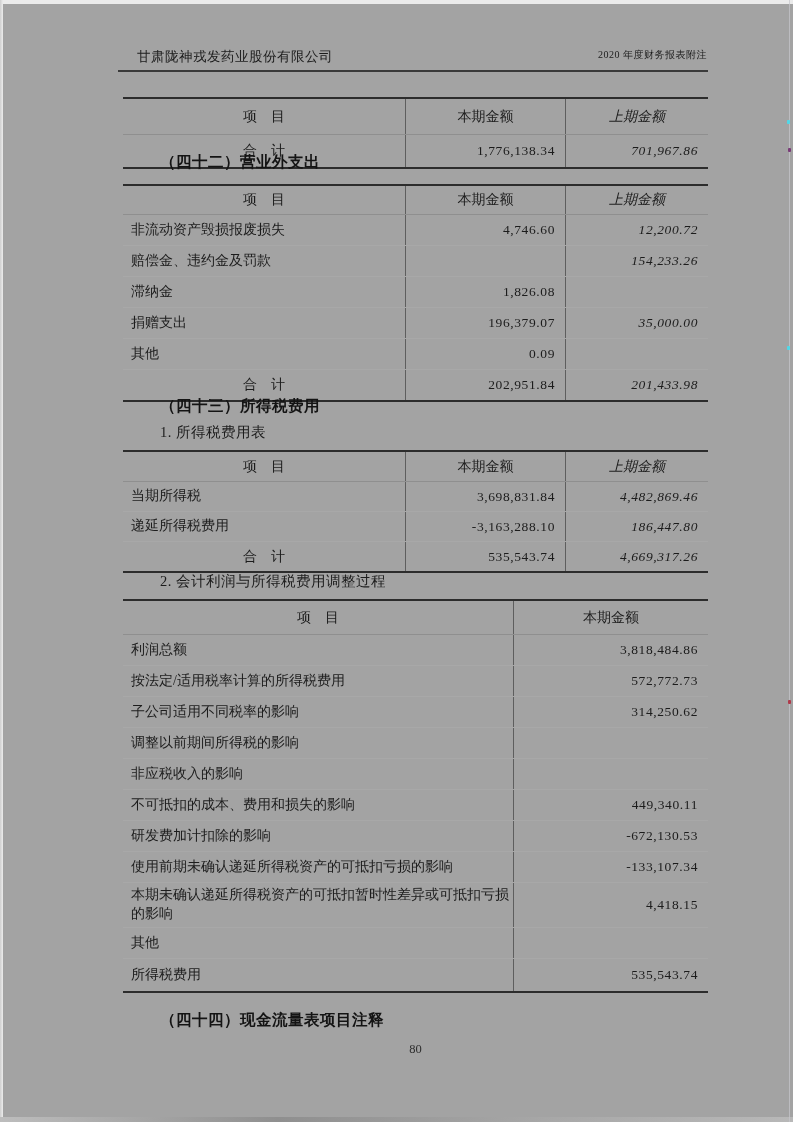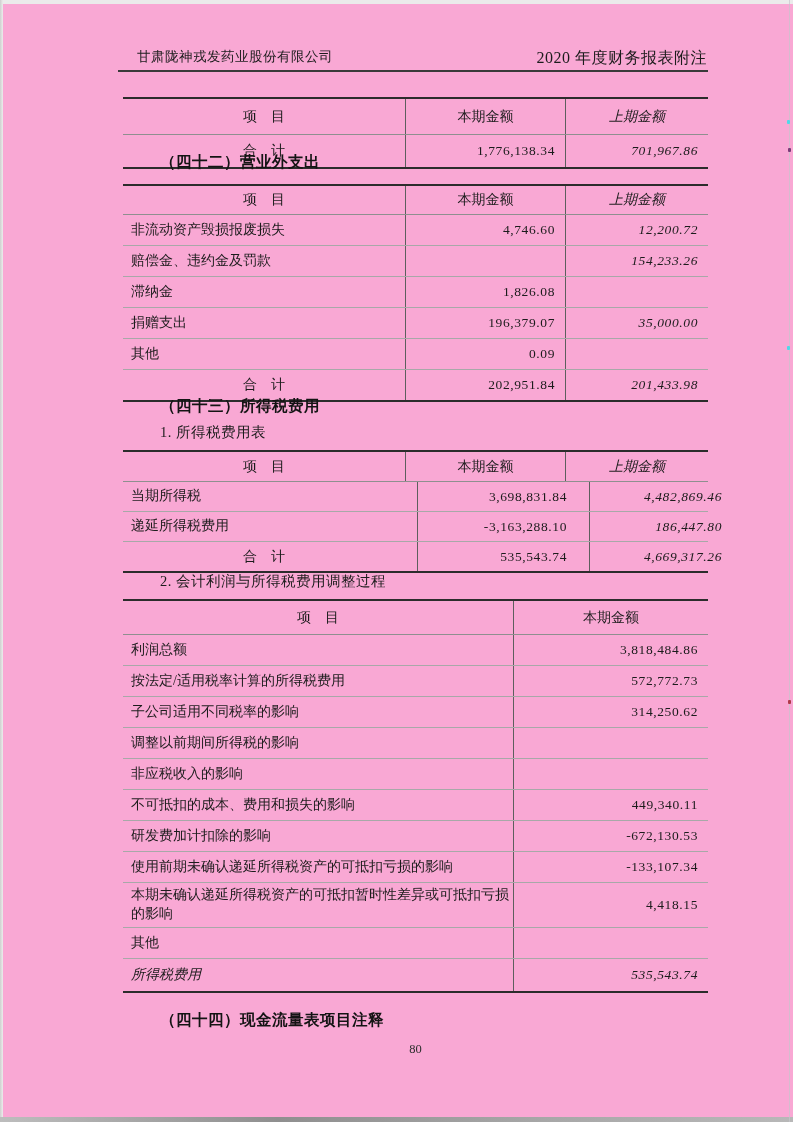--- a/index.html
+++ b/index.html
@@ -1,36 +1,36 @@
 <!DOCTYPE html>
 <html><head>
 <meta charset="utf-8">
 <style>
   html,body{margin:0;padding:0;background:#d9d9d9;}
   .page{
     position:relative;
     width:793px;height:1122px;
-    background:#f9a8d4;
+    background:#a3a3a3;
     overflow:hidden;
     font-family:"Liberation Serif","DejaVu Serif",serif;
     color:#1c1c1c;
   }
   
   .edge-top{position:absolute;left:0;top:0;width:100%;height:4px;background:#ebebeb;}
   .edge-left{position:absolute;left:0;top:0;width:3px;height:100%;background:linear-gradient(to right,#cfcfcf,#ececec);}
   .edge-bottom{position:absolute;left:0;bottom:0;width:100%;height:5px;background:linear-gradient(to right,#bdbdbd,#8f8f8f 35%,#a8a8a8 70%,#b8b8b8);}
   .edge-right{position:absolute;right:3px;top:0;width:1px;height:100%;background:#c6c6cc;opacity:.7;}
   .speck{position:absolute;width:3px;height:4px;border-radius:1px;}
   .speck.cyan{background:#4fd8e8;}
   .speck.purple{background:#7a3b78;}
   .speck.red{background:#b03a4a;}
 
   
   .hdr-company{position:absolute;left:137px;top:48px;font-size:13.5px;letter-spacing:.5px;}
-  .hdr-title{position:absolute;right:86px;top:48px;font-size:16px;letter-spacing:.5px;}
+  .hdr-title{position:absolute;right:86px;top:48px;font-size:10px;letter-spacing:.5px;}
   .hdr-rule{position:absolute;left:118px;top:70px;width:590px;height:2px;background:#3a3a3a;}
 
   
   .sec-h{position:absolute;left:160px;font-size:15.5px;font-weight:bold;
          font-family:"Liberation Sans","DejaVu Sans",sans-serif;letter-spacing:.5px;color:#141414;}
   .sub-h{position:absolute;left:160px;font-size:14.5px;letter-spacing:.5px;}
 
   
   .tbl{position:absolute;left:123px;width:585px;border-top:2.5px solid #2c2c2c;border-bottom:2.5px solid #2c2c2c;}
   .row{display:flex;align-items:center;}
@@ -41,23 +41,23 @@
   .c1{flex:0 0 282px;}
   .c2{flex:0 0 160px;border-left:1px solid #5e5e5e;}
   .c3{flex:0 0 143px;border-left:1px solid #5e5e5e;font-style:italic;}
   .t4 .c1{flex:0 0 390px;}
   .t4 .c2{flex:0 0 195px;border-left:1px solid #5e5e5e;}
   .cell.center{justify-content:center;text-align:center;}
   .cell.item{padding-left:8px;line-height:1.35;}
   .cell.num{justify-content:flex-end;padding-right:10px;font-size:13.5px;letter-spacing:.6px;}
   .t1 .row.hdr{height:35px;} .t1 .row.data{height:32px;}
   .t2 .row.hdr{height:28px;} .t2 .row.data{height:30px;}
-  .t3 .row.hdr{height:29px;} .t3 .row.data{height:29px;gap:12px;}
+  .t3 .row.hdr{height:29px;} .t3 .row.data{height:29px;}
   .t4 .row.hdr{height:33px;} .t4 .row.data{height:30px;}
-  .t4 .row.tall{height:44px;} .t4 .row.last{height:32px;font-style:italic;}
+  .t4 .row.tall{height:44px;} .t4 .row.last{height:32px;}
 
   .page-num{position:absolute;left:123px;top:1042px;width:585px;text-align:center;font-size:12.5px;color:#2f2f2f;}
 </style>
 </head>
 <body>
 
 <div class="page">
 
   <div class="edge-top"></div>
   <div class="edge-left"></div>

